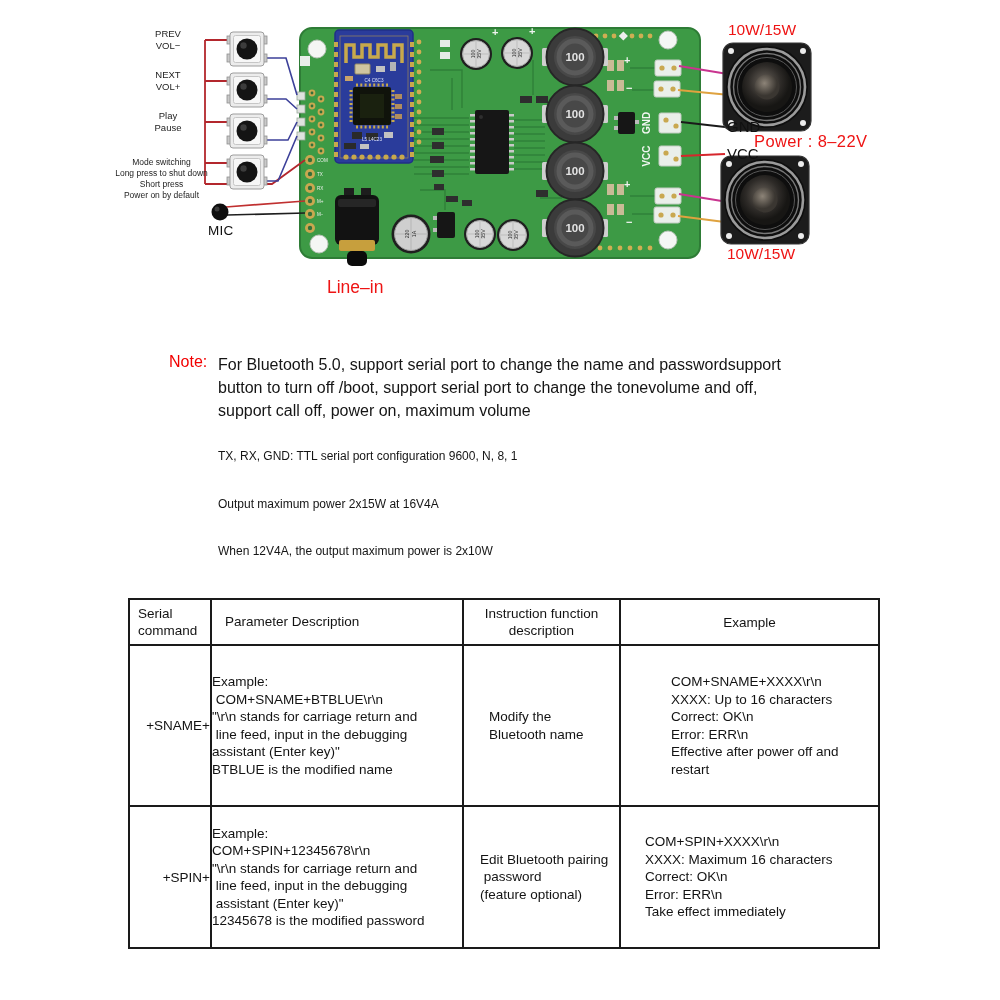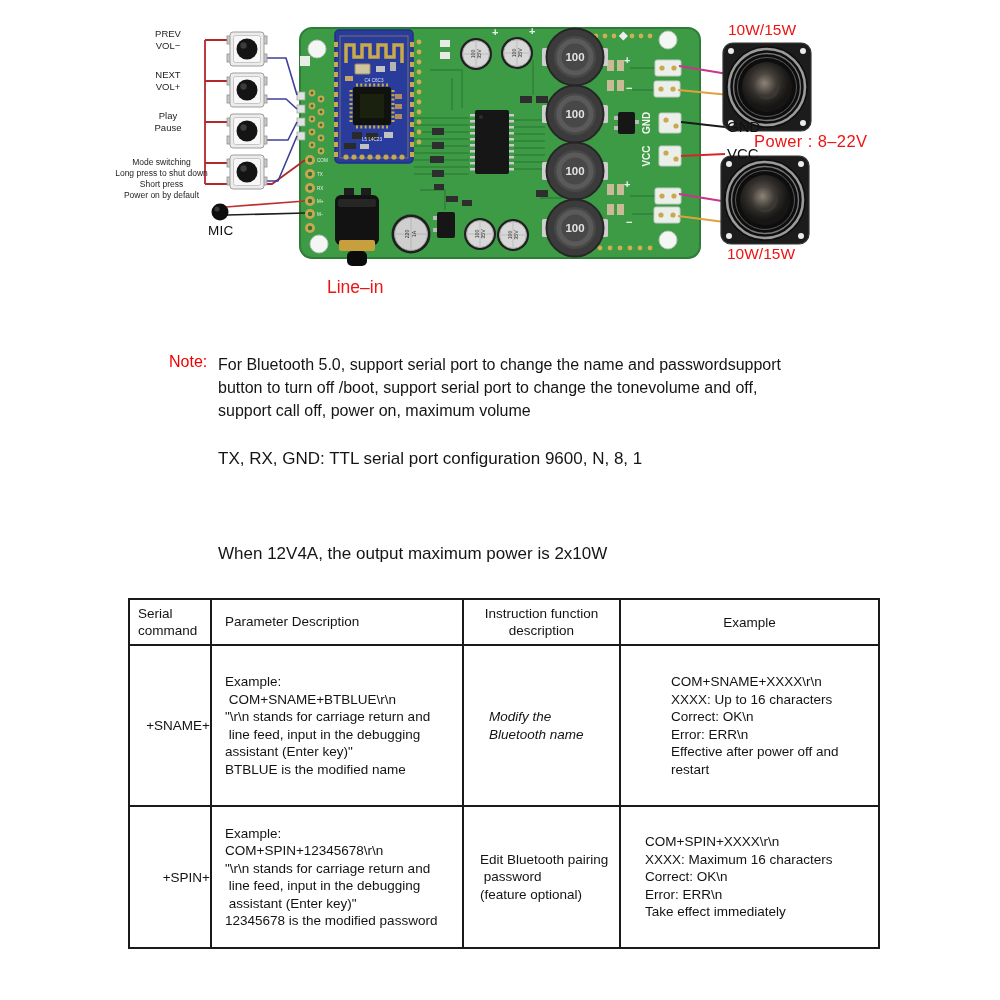--- a/index.html
+++ b/index.html
@@ -10,31 +10,31 @@
   .red{color:#ee1414;}
   .btn-lbl{text-align:center;font-size:9.5px;line-height:11.5px;color:#1d1d1d;width:110px;white-space:pre-wrap;}
   .mode-lbl{font-size:8.5px;line-height:11px;width:155px;}
   .mic-lbl{font-size:13.5px;letter-spacing:.3px;color:#111;}
   .linein-lbl{font-size:17.5px;}
   .spk-lbl{font-size:15.5px;}
   .gndvcc-lbl{font-size:15px;color:#111;}
   .power-lbl{font-size:16.5px;letter-spacing:.4px;}
   .note-label{font-size:16px;color:#f20000;}
   .note-lines{font-size:16px;line-height:23px;color:#151515;width:690px;white-space:pre-wrap;}
-  .spec{font-size:17px;color:#151515;}
+  .spec{font-size:12px;color:#151515;}
   .cmd-table{position:absolute;left:128px;top:598px;border-collapse:collapse;table-layout:fixed;
              width:750px;font-size:13.5px;color:#131313;}
   .cmd-table th,.cmd-table td{border:2px solid #1a1a1a;font-weight:normal;vertical-align:middle;padding:0;}
   .cell{line-height:17.5px;white-space:pre-wrap;text-align:left;}
   .hdr1{padding-left:8px;line-height:17px;}
   .hdr2{padding-left:13px;}
   .hdrC{text-align:center;line-height:17px;}
   .cmd-cell{text-align:right;}
-  .param-pad{padding-left:13px;}
-  .func1{padding-left:25px;font-style:italic;}
+  .param-pad{padding-left:0;}
+  .func1{padding-left:25px;}
   .func2{padding-left:16px;}
   .ex1{padding-left:18px;margin-left:32px;}
   .ex2{padding-left:24px;}
   svg text{font-family:"Liberation Sans","DejaVu Sans",sans-serif;}
   .silk-big{font-size:10px;font-weight:bold;fill:#f2f7f2;}
   .silk-pm{font-size:11px;font-weight:bold;fill:#eef3ee;}
   .silk-pin{font-size:4.6px;fill:#e9efe9;}
   .silk-tiny{font-size:4.6px;fill:#dde3fb;}
   .ind-txt{font-size:11.5px;font-weight:bold;fill:#e3e3e3;}
   .cap-txt{font-size:5.2px;fill:#2c2c2c;}
@@ -399,20 +399,21 @@
   <div class="lbl spk-lbl red" style="left:728px;top:21px;">10W/15W</div>
   <div class="lbl gndvcc-lbl" style="left:727px;top:118px;">GND</div>
   <div class="lbl power-lbl red" style="left:754px;top:132px;">Power : 8–22V</div>
   <div class="lbl gndvcc-lbl" style="left:727px;top:145px;">VCC</div>
   <div class="lbl spk-lbl red" style="left:727px;top:245px;">10W/15W</div>
 
   <div class="lbl note-label" style="left:169px;top:353px;">Note:</div>
   <div class="lbl note-lines" style="left:218px;top:353px;">For Bluetooth 5.0, support serial port to change the name and passwordsupport<br>button to turn off /boot, support serial port to change the tonevolume and off,<br>support call off, power on, maximum volume</div>
 
   <div class="lbl spec" style="left:218px;top:449px;">TX, RX, GND: TTL serial port configuration 9600, N, 8, 1</div>
+  <div class="lbl spec" style="left:218px;top:497px;">Output maximum power 2x15W at 16V4A</div>
   <div class="lbl spec" style="left:218px;top:544px;">When 12V4A, the output maximum power is 2x10W</div>
 
   <table class="cmd-table">
     <colgroup>
       <col style="width:82px">
         <col style="width:252px">
         <col style="width:157px">
         <col style="width:259px">
     </colgroup>
     <tbody>

